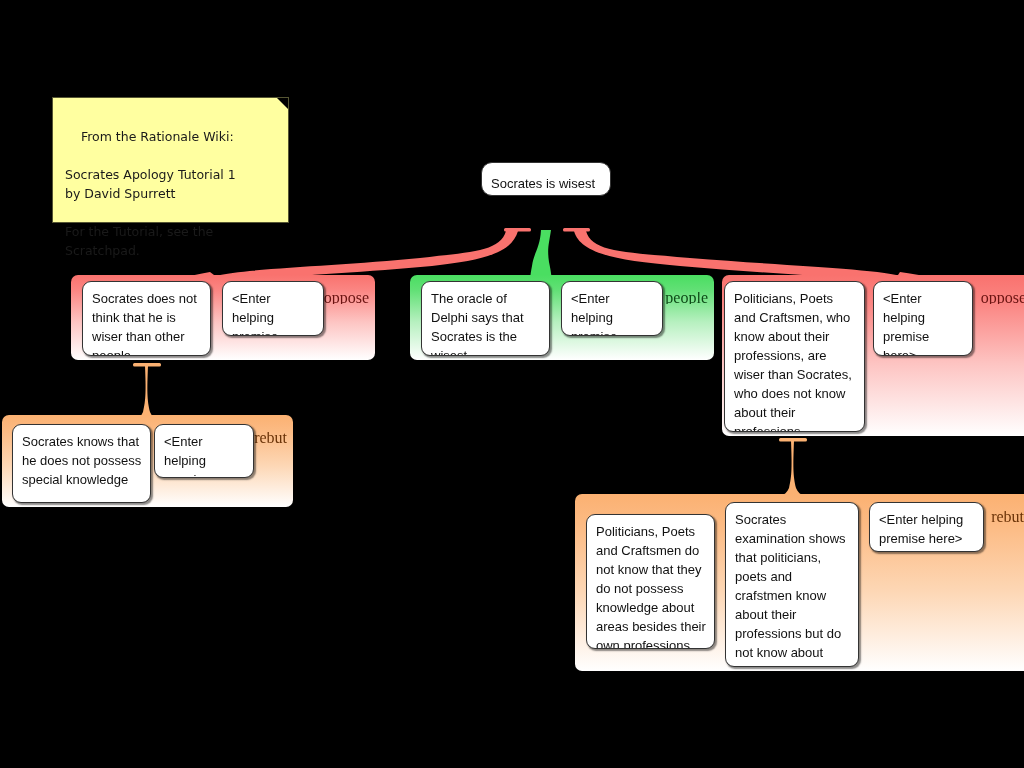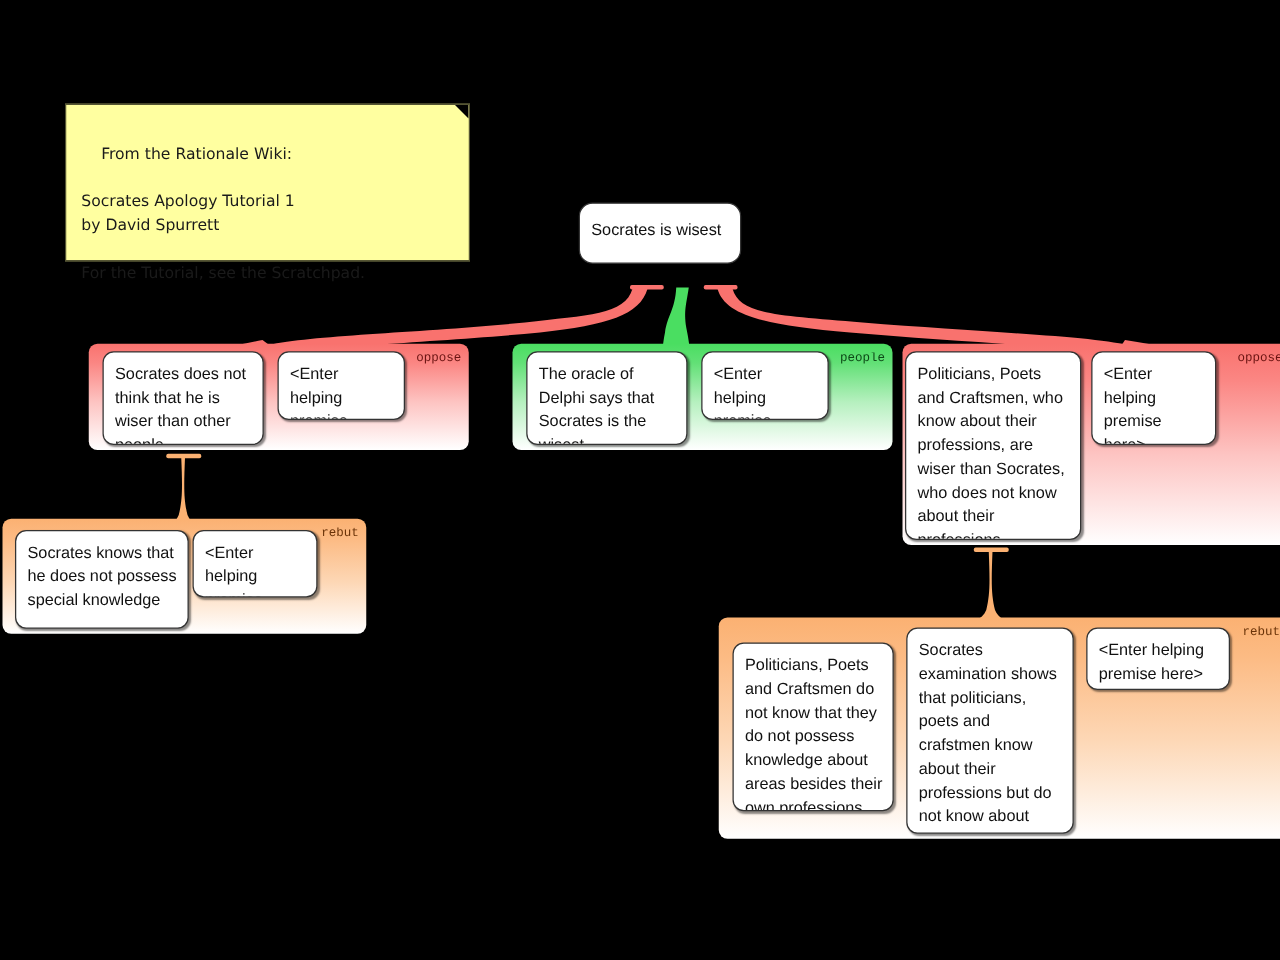--- a/index.html
+++ b/index.html
@@ -64,25 +64,25 @@
     background: linear-gradient(to bottom, #f9726e 0%, #fb8683 18%, #fdc4c2 55%, #ffffff 100%);
   }
   .group.support {
     background: linear-gradient(to bottom, #4ade61 0%, #62e076 18%, #b6f0bf 55%, #ffffff 100%);
   }
   .group.rebut {
     background: linear-gradient(to bottom, #fbb172 0%, #fcbb84 18%, #fdd7b5 55%, #ffffff 100%);
   }
   .group-label {
     position: absolute;
-    top: 7px;
+    top: 17px;
     right: 6px;
-    font-size: 10px;
+    font-size: 16px;
     line-height: 12px;
-    font-family: Liberation Mono, monospace;
+    font-family: Liberation Serif, serif;
     white-space: nowrap;
     overflow: hidden;
   }
   .group.oppose .group-label { color: #6b1412; }
   .group.support .group-label { color: #0d4a17; }
   .group.rebut .group-label { color: #6a3308; }
 
   
   .box {
     position: absolute;
@@ -147,31 +147,31 @@
 
     <path fill="#fbb172" d="M 791 441
              C 792 466, 792 476, 789 488
              C 786 496, 776 499, 763 501
              L 822 501
              C 809 499, 799 496, 796 488
              C 793 476, 793 466, 794 441 Z"></path>
     <rect x="779" y="438" width="28" height="3.5" rx="1.5" fill="#fbb172"></rect>
   </svg>
 
-  <div class="sticky" style="left:52px; top:83px; width:324px; height:126px;">
+  <div class="sticky" style="left:52px; top:97px; width:237px; height:126px;">
     <span>From the Rationale Wiki:
 
 Socrates Apology Tutorial 1
 by David Spurrett
 
 For the Tutorial, see the Scratchpad.</span>
     <span class="sticky-fold"></span>
   </div>
 
-  <div class="box root" style="left:463px; top:162px; width:130px; height:49px;">
+  <div class="box root" style="left:481px; top:162px; width:130px; height:34px;">
     <span>Socrates is wisest</span>
   </div>
 
   <div class="group oppose" style="left:71px; top:275px; width:304px; height:85px;">
     <span class="group-label">oppose</span>
   </div>
   <div class="box" style="left:82px; top:281px; width:129px; height:75px;">
     <span>Socrates does not think that he is wiser than other people</span>
   </div>
   <div class="box" style="left:222px; top:281px; width:102px; height:55px;">

